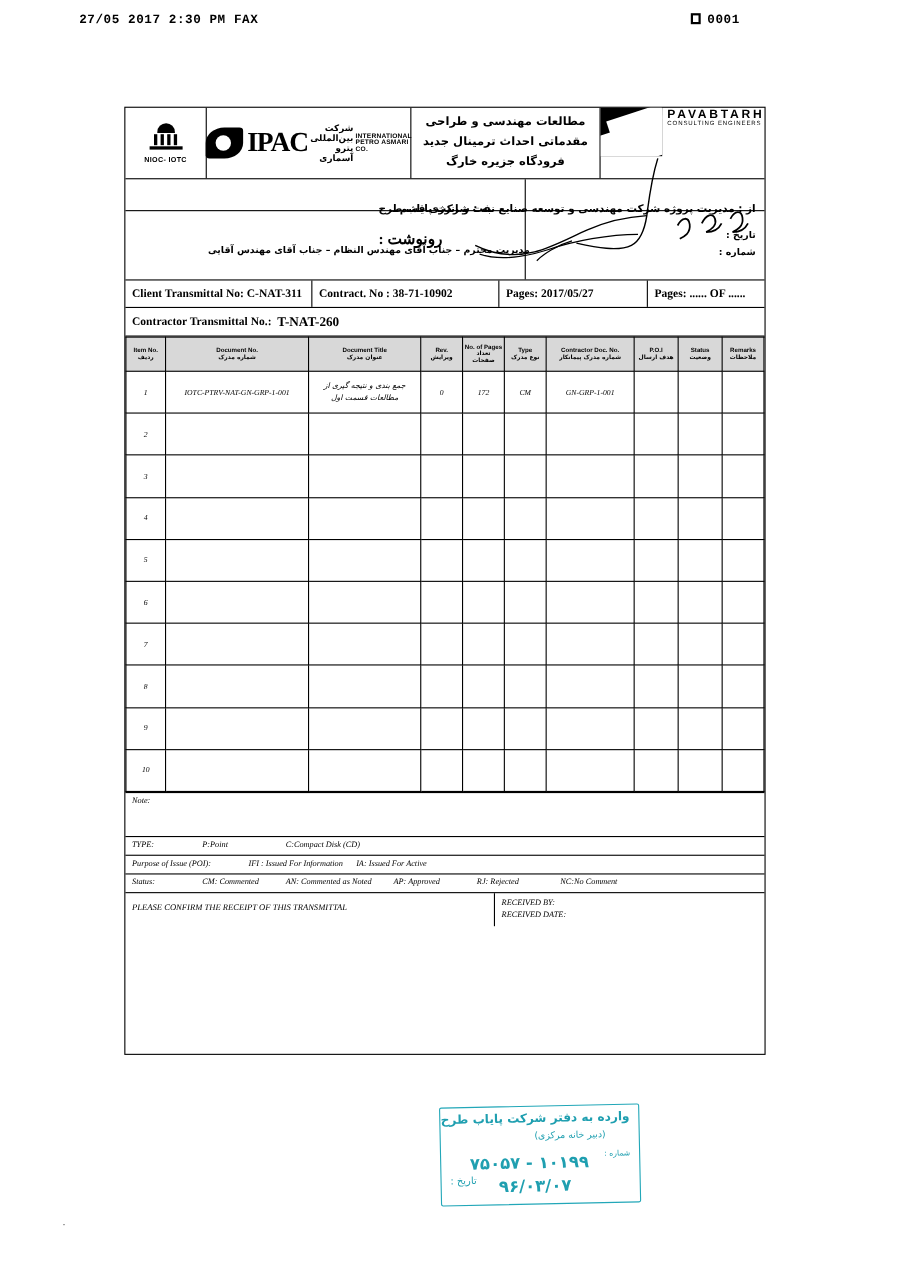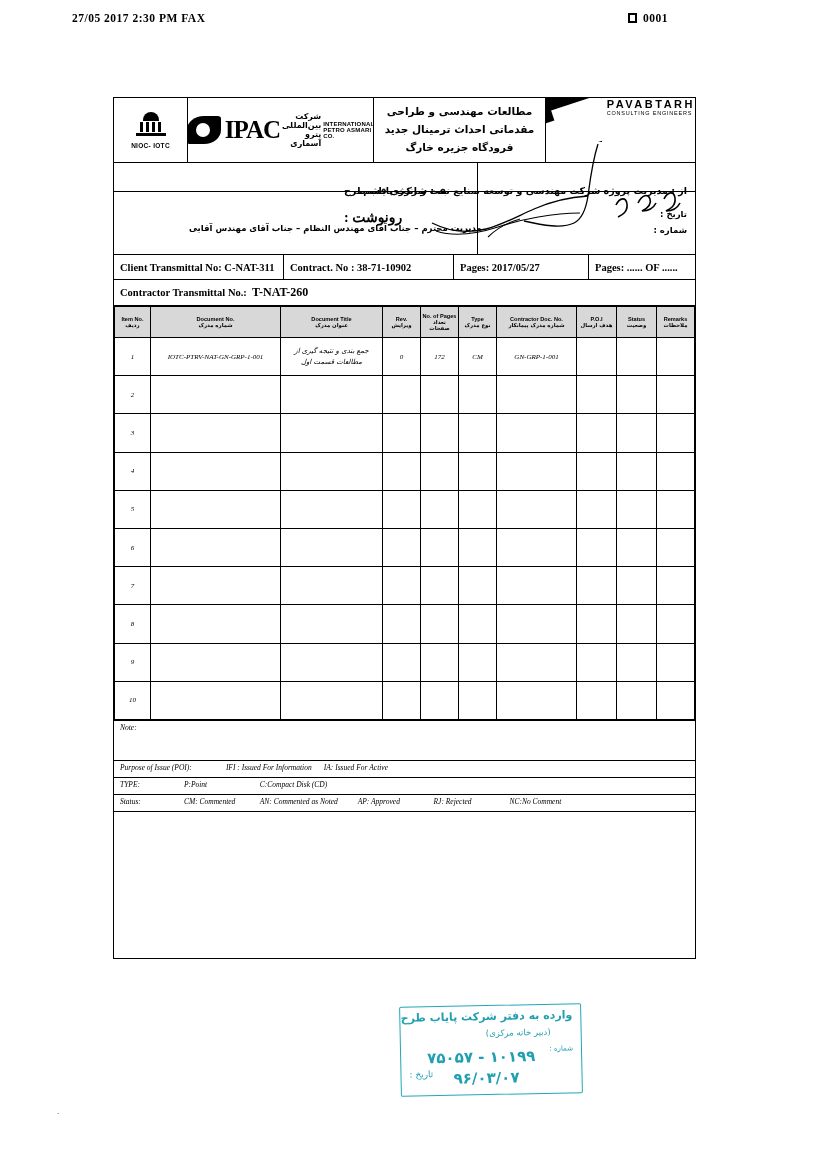--- a/index.html
+++ b/index.html
@@ -9,21 +9,21 @@
     font-family:"Liberation Serif", serif;
     color:#000;
     position:relative;
     overflow:hidden;
   }
   .page{position:absolute;inset:0;}
 
   
   .fax-header{
     position:absolute;top:12px;left:0;width:819px;height:20px;
-    font-family:Liberation Serif, serif;
+    font-family:Liberation Mono, monospace;
     font-size:11.5px;letter-spacing:0.5px;font-weight:bold;
   }
   .fax-left{position:absolute;left:72px;top:0;white-space:nowrap;}
   .fax-right{position:absolute;left:628px;top:0;white-space:nowrap;}
   .fax-icon{display:inline-block;width:9px;height:10px;background:#000;
     margin-right:6px;vertical-align:-1px;position:relative;}
   .fax-icon::after{content:"";position:absolute;left:2px;top:2px;width:5px;height:6px;background:#fff;}
 
   
   .doc{
@@ -380,36 +380,43 @@
             <td></td>
           </tr>
         </tbody>
     </table>
 
     <div class="notes">
       <div class="note-row note-big">
         <span>Note:</span>
       </div>
       <div class="note-row note-h">
+        <span class="k1">TYPE:</span>
+        <span class="k2">P:Point</span>
+        <span class="kv">C:Compact Disk (CD)</span>
+      </div>
+      <div class="note-row note-h">
         <span class="k4">Purpose of Issue (POI):</span>
         <span class="k3">IFI : Issued For Information</span>
         <span class="kv">IA: Issued For Active</span>
-      </div>
-      <div class="note-row note-h">
-        <span class="k1">TYPE:</span>
-        <span class="k2">P:Point</span>
-        <span class="kv">C:Compact Disk (CD)</span>
       </div>
       <div class="note-row note-h">
         <span class="k1">Status:</span>
         <span class="k2">CM: Commented</span>
         <span class="k3">AN: Commented as Noted</span>
         <span class="k2">AP: Approved</span>
         <span class="k2">RJ: Rejected</span>
         <span class="kv">NC:No Comment</span>
+      </div>
+      <div class="note-last">
+        <div class="lcol">PLEASE CONFIRM THE RECEIPT OF THIS TRANSMITTAL</div>
+        <div class="rcol">
+          <div>RECEIVED BY:</div>
+          <div>RECEIVED DATE:</div>
+        </div>
       </div>
     </div>
   </div>
 
   <div class="stamp">
     <div class="s1">وارده به دفتر شرکت پایاب طرح</div>
     <div class="s2">(دبیر خانه مرکزی)</div>
     <div class="s3">شماره :</div>
     <div class="s4">۱۰۱۹۹ - ۷۵۰۵۷</div>
     <div class="s5">۹۶/۰۳/۰۷</div>

